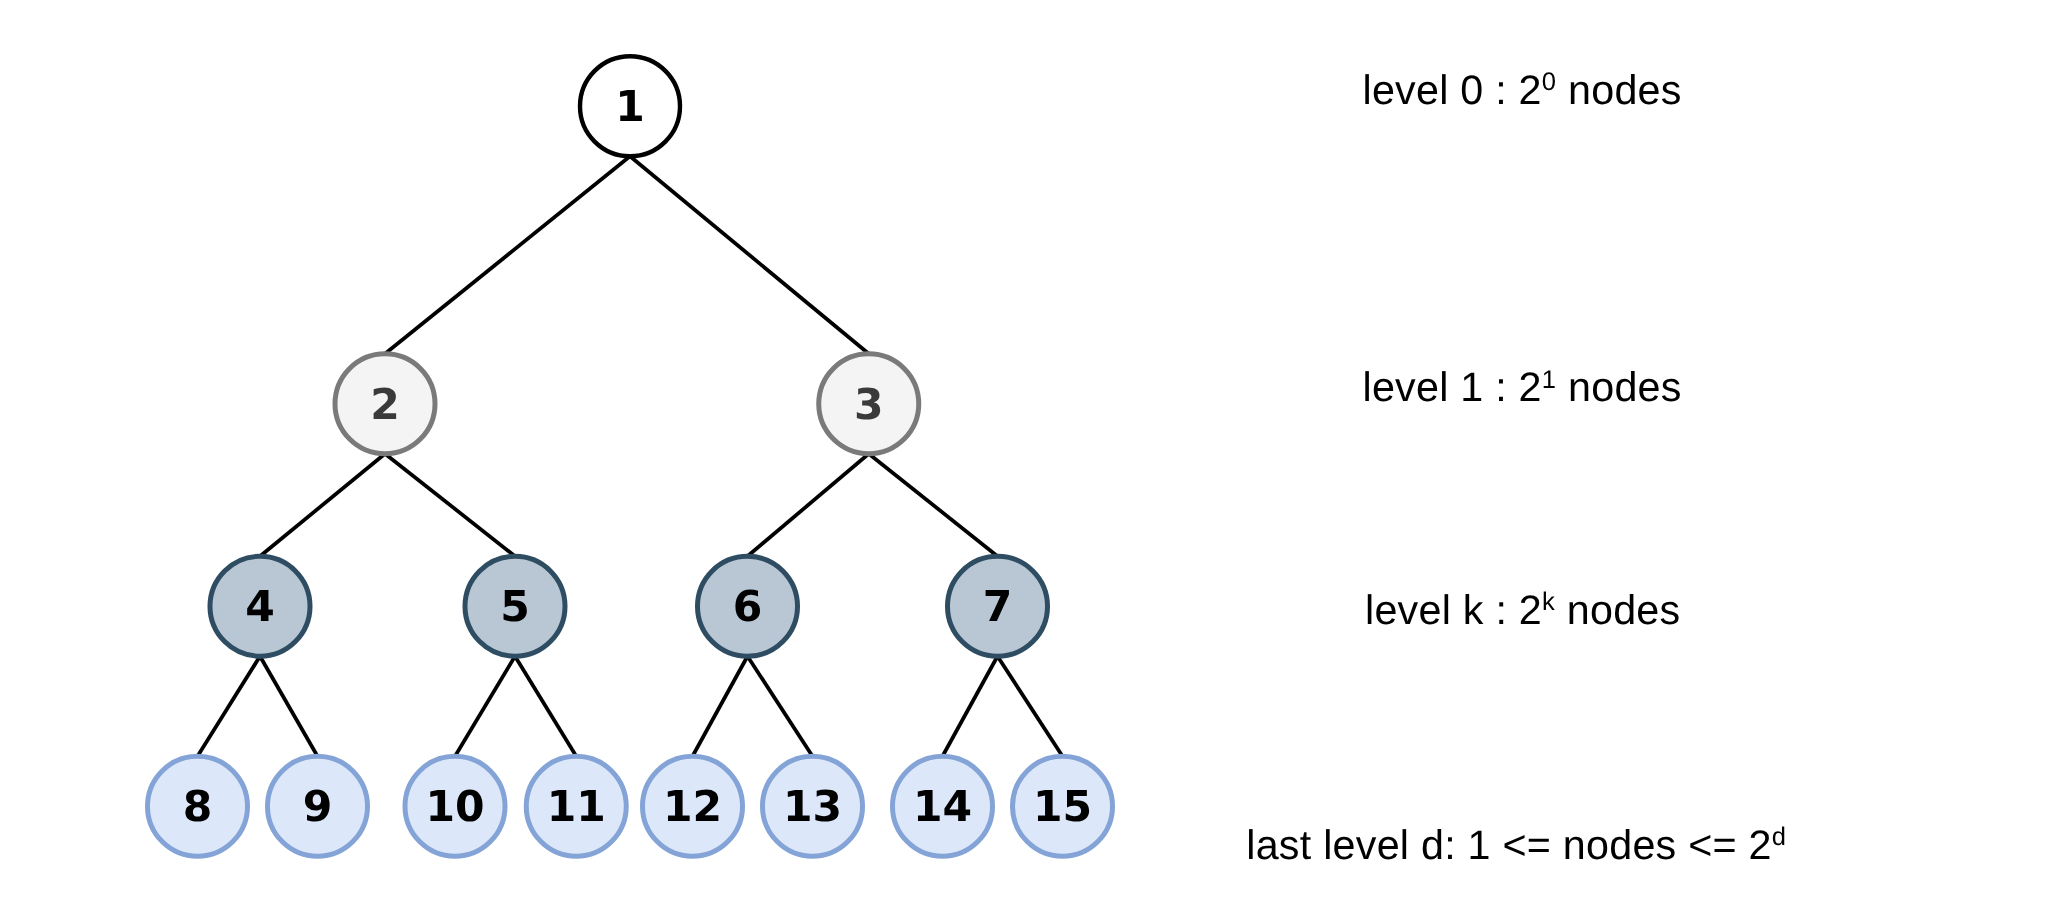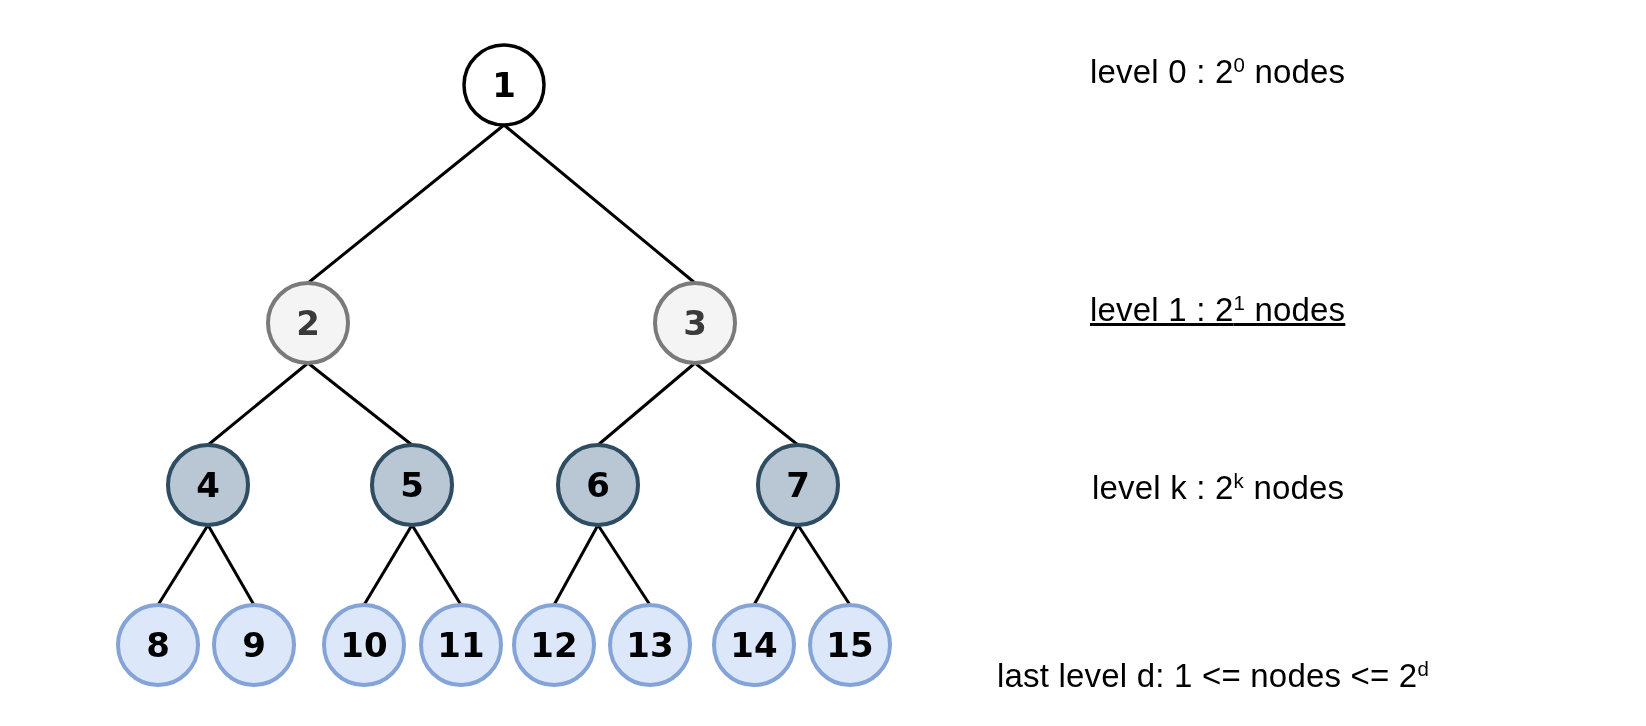--- a/index.html
+++ b/index.html
@@ -114,17 +114,17 @@
         <circle cx="754" cy="645" r="40" fill="#dce8fa" stroke="#84a3d6" stroke-width="4"></circle>
         <text x="754" y="657" fill="#000000">14</text>
       </g>
       <g>
         <circle cx="850" cy="645" r="40" fill="#dce8fa" stroke="#84a3d6" stroke-width="4"></circle>
         <text x="850" y="657" fill="#000000">15</text>
       </g>
     </svg>
   <div id="annotation-layer">
       <div class="annotation" style="left: 1090px; top: 72px;"><span>level 0 : 2</span><span class="sup">0</span><span> nodes</span></div>
-      <div class="annotation" style="left: 1090px; top: 310px; text-decoration: underline;"><span>level 1 : 2</span><span class="sup">1</span><span> nodes</span></div>
+      <div class="annotation" style="left: 1090px; top: 310px;"><span>level 1 : 2</span><span class="sup">1</span><span> nodes</span></div>
       <div class="annotation" style="left: 1092px; top: 488px;"><span>level k : 2</span><span class="sup">k</span><span> nodes</span></div>
       <div class="annotation" style="left: 997px; top: 650px; margin-top: 26px;"><span>last level d: 1 &lt;= nodes &lt;= 2</span><span class="sup">d</span></div>
     </div>
 </div>
 
 </body></html>

